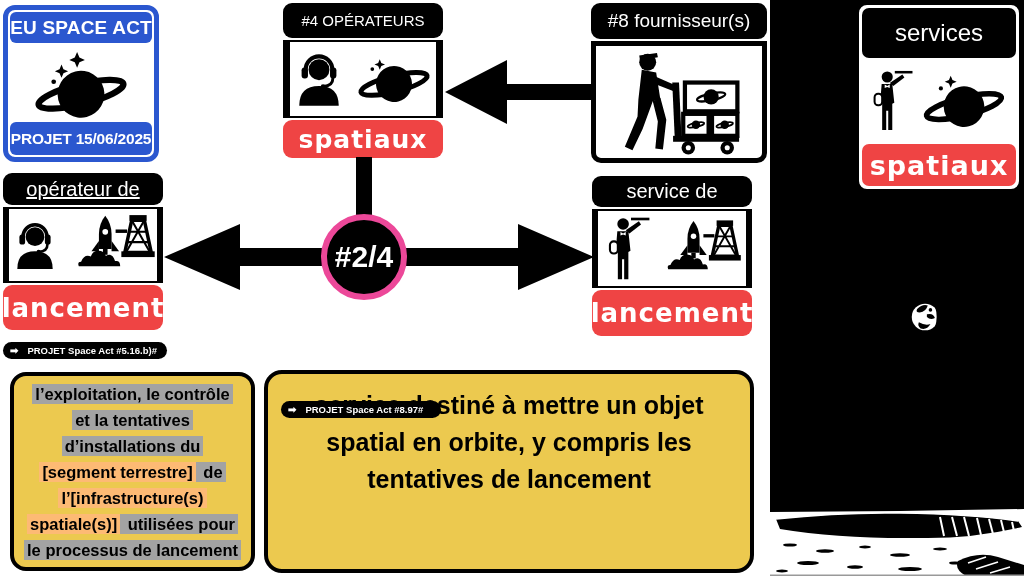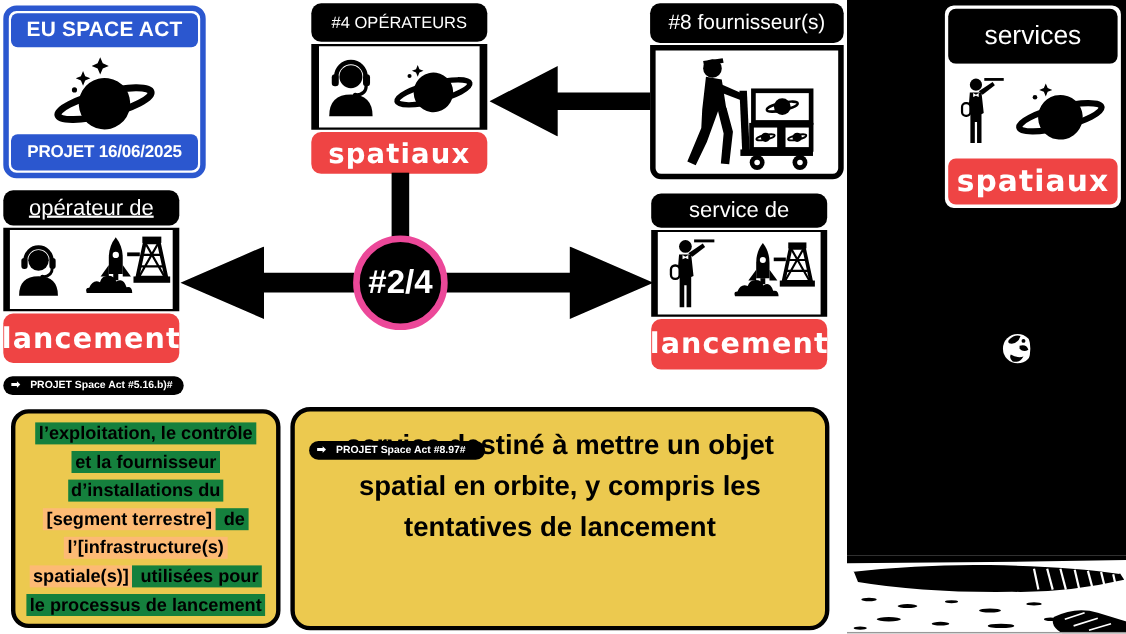--- a/index.html
+++ b/index.html
@@ -22,21 +22,21 @@
   .card .ftr {
     background:#ef4444; color:#fff; border-radius:9px;
     display:flex; align-items:center; justify-content:center;
     font-family:"DejaVu Sans", sans-serif; font-weight:700; letter-spacing:1px;
     white-space:nowrap;
   }
   svg { display:block; }
 
   
   #eu-badge {
-    position:absolute; left:3px; top:5px; width:184px; height:157px;
+    position:absolute; left:3px; top:5px; width:156px; height:157px;
     background:#fff; border:5px solid #2b57cf; border-radius:12px;
   }
   #eu-badge .band {
     position:absolute; left:2px; right:2px; background:#2b57cf; border-radius:6px;
     color:#fff; display:flex; align-items:center; justify-content:center; white-space:nowrap;
   }
   #eu-title { top:2px; height:31px; font-weight:700; font-size:19px; letter-spacing:0.2px; }
   #eu-date  { bottom:2px; height:33px; font-weight:700; font-size:15.5px; letter-spacing:-0.2px; }
   #eu-mid { position:absolute; left:4px; right:4px; top:36px; height:84px;
             display:flex; align-items:center; justify-content:center; }
@@ -102,21 +102,21 @@
   #moonscape { position:absolute; left:0; bottom:0; width:254px; height:71px; }
 
   
   .def-box { position:absolute; background:#ecc94f; border:4px solid #000; }
   #def-ground {
     left:10px; top:372px; width:245px; height:199px; border-radius:16px;
     display:flex; flex-direction:column; align-items:center; justify-content:center;
     font-weight:700; font-size:16.5px; line-height:26px; text-align:center; color:#000;
   }
   #def-ground .line { white-space:nowrap; }
-  .hl-white { background:#15803d; padding:1px 3px; }
+  .hl-white { background:#a3a3a3; padding:1px 3px; }
   .hl-gray  { background:#fdba74; padding:1px 3px; }
   #def-service { left:264px; top:370px; width:490px; height:203px; border-radius:18px; }
   #def-service .big-text {
     margin-top:13px; text-align:center; color:#000;
     font-weight:700; font-size:25px; line-height:37px;
   }
   #def-service .big-text div { white-space:nowrap; }
   #def-service .ref-pill { left:13px; top:27px; width:160px; }
   #ref-pill-1 { left:3px; top:342px; width:164px; }
 </style>
@@ -131,21 +131,21 @@
       <svg width="120" height="78" viewBox="0 0 130 100">
         <g transform="rotate(-14 65 58)">
           <circle cx="65" cy="58" r="30" fill="#000"></circle>
           <ellipse cx="65" cy="58" rx="56" ry="13" fill="none" stroke="#000" stroke-width="8"></ellipse>
         </g>
         <path d="M40 20 l2.5 6 6 2.5 -6 2.5 -2.5 6 -2.5 -6 -6 -2.5 6 -2.5z" fill="#000"></path>
         <path d="M60 4 l3 7 7 3 -7 3 -3 7 -3 -7 -7 -3 7 -3z" fill="#000"></path>
         <circle cx="30" cy="42" r="3" fill="#000"></circle>
       </svg>
     </div>
-    <div class="band" id="eu-date">PROJET 16/06/2025</div>
+    <div class="band" id="eu-date">PROJET 15/06/2025</div>
   </div>
 
   <div class="card" id="operators-box">
     <div class="hdr">#4 OPÉRATEURS</div>
     <div class="mid">
       <svg width="58" height="60" viewBox="0 0 100 100">
         <circle cx="50" cy="34" r="18" fill="#000"></circle>
         <path d="M16 96 Q16 62 50 62 Q84 62 84 96 Z" fill="#000"></path>
         <path d="M27 34 a23 23 0 0 1 46 0" fill="none" stroke="#000" stroke-width="7"></path>
         <rect x="20" y="30" width="11" height="19" rx="5" fill="#000"></rect>
@@ -340,21 +340,21 @@
         <path d="M198 58 l18 -6"></path>
           <path d="M206 64 l22 -7"></path>
           <path d="M220 68 l20 -6"></path>
       </g>
       <rect y="69.5" width="254" height="1.5" fill="#999"></rect>
     </svg>
   </div>
 
   <div class="def-box" id="def-ground">
     <div class="line"><span class="hl-white">l’exploitation, le contrôle</span></div>
-    <div class="line"><span class="hl-white">et la fournisseur</span></div>
+    <div class="line"><span class="hl-white">et la tentatives</span></div>
     <div class="line"><span class="hl-white">d’installations du</span></div>
     <div class="line"><span class="hl-gray">[segment terrestre]</span><span class="hl-white"> de</span></div>
     <div class="line"><span class="hl-gray">l’[infrastructure(s)</span></div>
     <div class="line"><span class="hl-gray">spatiale(s)]</span><span class="hl-white"> utilisées pour</span></div>
     <div class="line"><span class="hl-white">le processus de lancement</span></div>
   </div>
 
   <div class="def-box" id="def-service">
     <div class="ref-pill">
       <span class="pill-arrow">➡</span>

